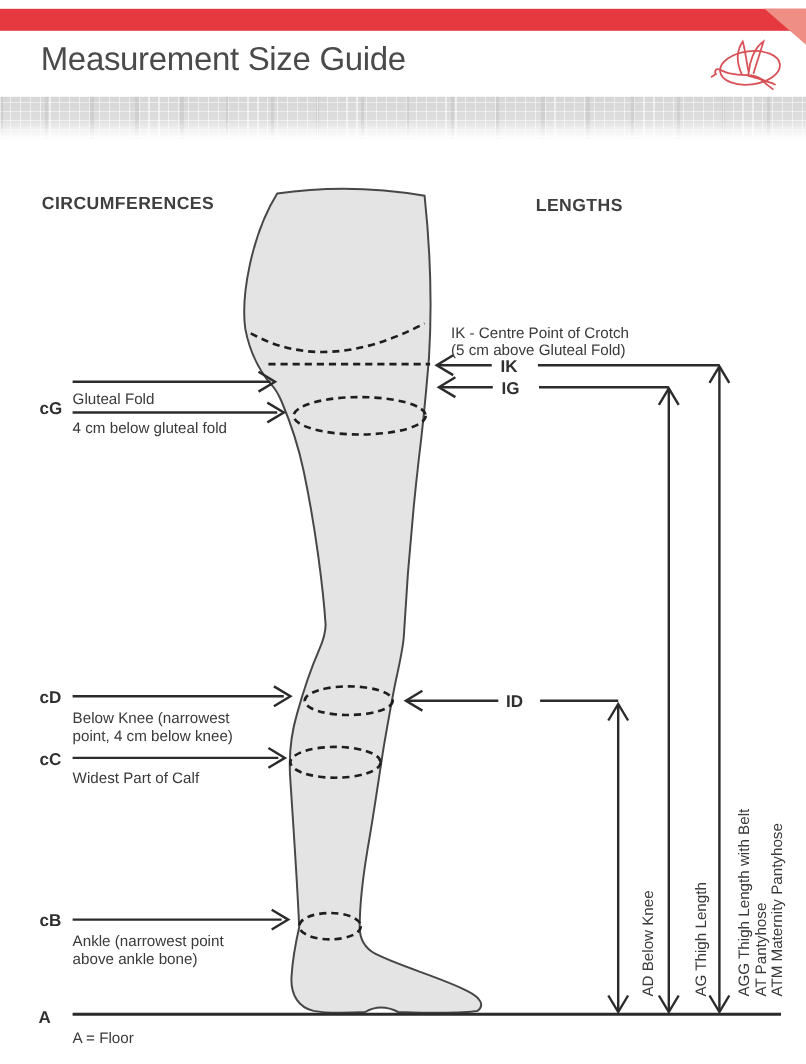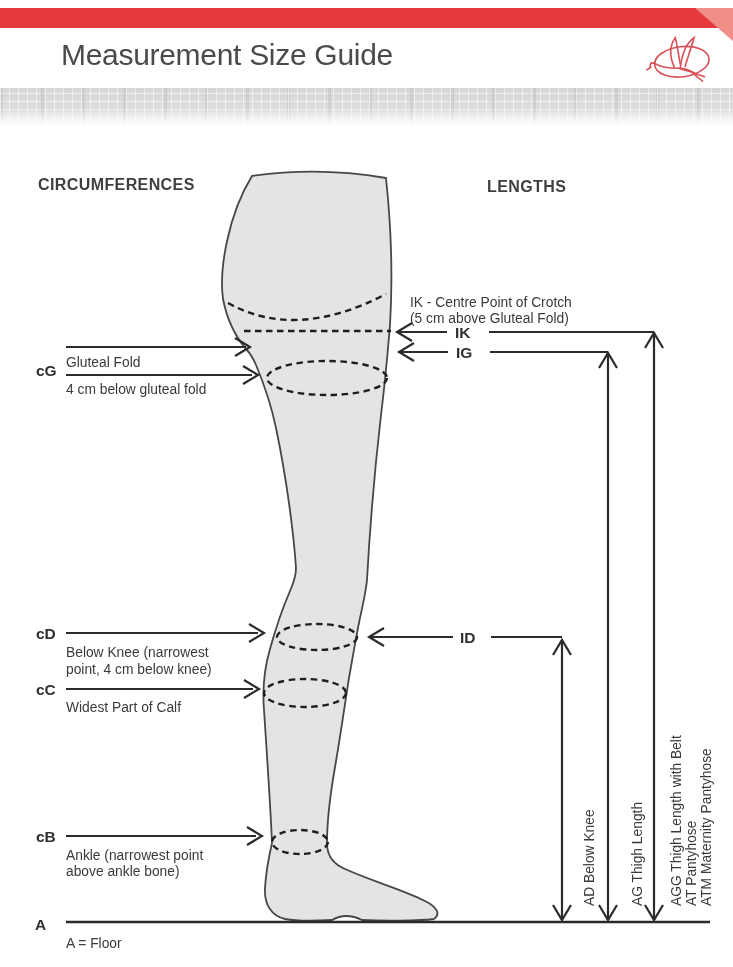--- a/index.html
+++ b/index.html
@@ -1,21 +1,21 @@
 <!DOCTYPE html>
 <html><head>
 <meta charset="utf-8">
 <style>
   html,body{margin:0;padding:0;background:#fff;}
   .page{position:relative;width:733px;height:967px;background:#ffffff;overflow:hidden;
         font-family:"Liberation Sans",sans-serif;}
   .topbar{position:absolute;left:0;top:8px;width:733px;height:20px;background:#e5393f;}
   .fold{position:absolute;right:0;top:8px;width:0;height:0;
         border-top:33px solid #ee8e85;border-left:38px solid transparent;}
-  .page-title{position:absolute;left:61px;top:38px;font-size:30px;color:#4a4a4a;
+  .page-title{position:absolute;left:37px;top:38px;font-size:30px;color:#4a4a4a;
         letter-spacing:-0.3px;white-space:nowrap;}
   .logo{position:absolute;left:646px;top:30px;width:66px;height:54px;}
   .band{position:absolute;left:0;top:88px;width:733px;height:38px;
     background:
       linear-gradient(180deg, rgba(255,255,255,0) 0%, rgba(255,255,255,0) 55%, #ffffff 100%),
       repeating-linear-gradient(90deg, rgba(255,255,255,0.55) 0 1px, rgba(0,0,0,0) 1px 9px),
       repeating-linear-gradient(90deg, rgba(178,178,178,0.30) 0 3px, rgba(0,0,0,0) 3px 41px),
       repeating-linear-gradient(0deg, rgba(255,255,255,0.50) 0 1px, rgba(0,0,0,0) 1px 8px),
       linear-gradient(180deg, #d6d6d6, #e4e4e4);}
   .diagram{position:absolute;left:0;top:0;width:733px;height:967px;}

